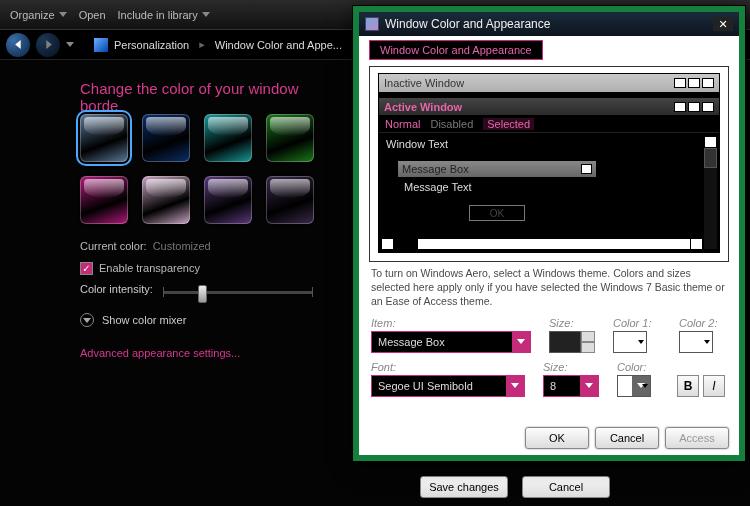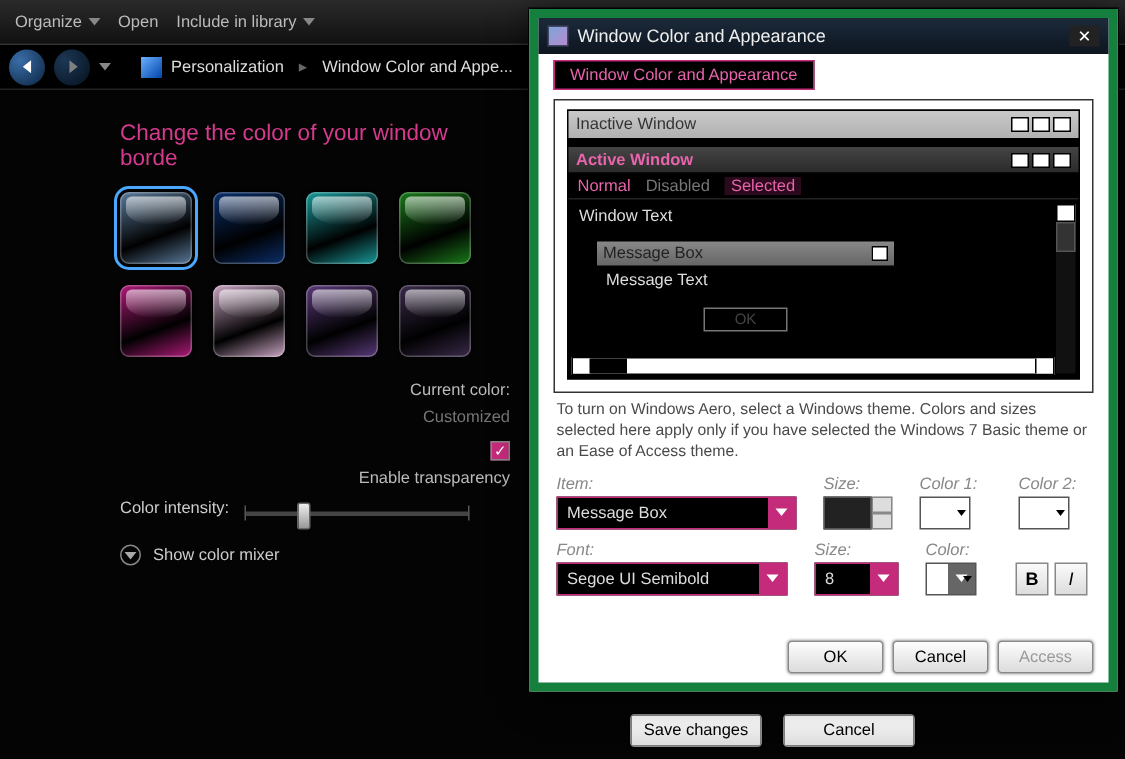--- a/index.html
+++ b/index.html
@@ -11,28 +11,28 @@
   .tool-item { display:flex; align-items:center; gap:4px; }
   .chev { width:0;height:0;border-left:4px solid transparent;border-right:4px solid transparent;border-top:5px solid #888; }
   .nav-row { height: 30px; display:flex; align-items:center; gap:6px; padding:0 6px; background:#000; border-bottom:1px solid #222;}
   .nav-btn { width:24px; height:24px; border-radius:50%; background:radial-gradient(circle at 30% 30%, #3a6ea8,#0b2340); display:flex; align-items:center; justify-content:center; }
   .nav-btn svg { width:12px; height:12px; fill:#fff; }
   .nav-fwd { opacity:.5; }
   .crumb-sep { color:#666; margin:0 4px; }
   .crumb { color:#ddd; }
 
   .content-left { position:absolute; left:80px; top:80px; width:260px; }
-  .heading { color:#d63a8e; font-size:15px; margin-bottom:14px; }
+  .heading { color:#d63a8e; font-size:15px; margin-bottom:0; }
 
   .swatch-grid { display:flex; flex-wrap:wrap; gap:14px; width:260px; }
   .swatch { width:48px; height:48px; border-radius:6px; position:relative; box-shadow: inset 0 0 0 1px rgba(255,255,255,.25), 0 0 3px rgba(0,0,0,.8); overflow:hidden; }
   .swatch.sel { outline:2px solid #4aa8ff; outline-offset:2px; }
   .swatch::after { content:""; position:absolute; left:4px; top:3px; right:4px; height:40%; background:linear-gradient(rgba(255,255,255,.6),rgba(255,255,255,0)); border-radius:4px 4px 50% 50%; }
 
-  .row-label { display:flex; align-items:flex-end; gap:6px; margin-top:16px; font-size:11px; color:#bbb;flex-direction:column;}
+  .row-label { display:flex; align-items:flex-start; gap:6px; margin-top:16px; font-size:11px; color:#bbb;}
   .row-label .val { color:#777; }
   .check { width:13px; height:13px; background:#c42b7a; border:1px solid #888; display:flex; align-items:center; justify-content:center; font-size:10px; color:#fff; }
   .slider-row { display:flex; align-items:center; gap:10px; margin-top:8px; }
   .slider-track { width:150px; position:relative; }
   .slider-track::before, .slider-track::after { content:""; position:absolute; width:1px; height:10px; background:#555; top:2px; }
   .slider-track::before{left:0;} .slider-track::after{right:0;}
   .slider-line { height:3px; background:#444; margin-top:6px; border-radius:2px;}
   .slider-thumb { position:absolute; top:0; left:35px; width:9px; height:18px; background:linear-gradient(#eee,#999); border:1px solid #666; border-radius:2px;}
 
   .expander { display:flex; align-items:center; gap:8px; margin-top:18px;}
@@ -166,20 +166,21 @@
         <div class="slider-line"></div>
         <div class="slider-thumb"></div>
       </div>
     </div>
 
     <div class="expander">
       <span class="exp-circle"></span>
       <span>Show color mixer</span>
     </div>
 
+    <div class="link">Advanced appearance settings...</div>
   </div>
 
   <div class="bottom-btns">
     <div class="win-btn">Save changes</div>
     <div class="win-btn">Cancel</div>
   </div>
 </div>
 
 <div class="dialog">
   <div class="dlg-title">

